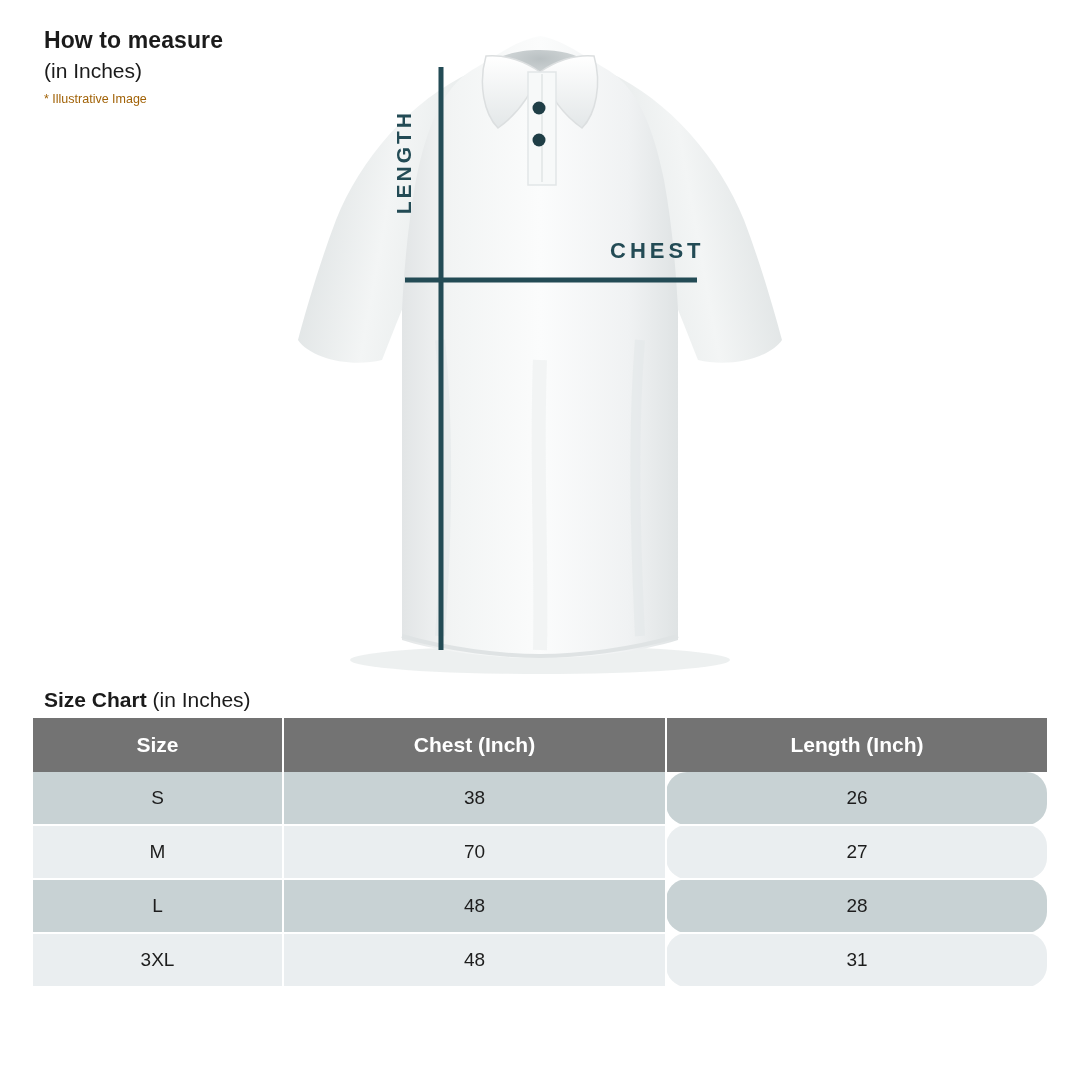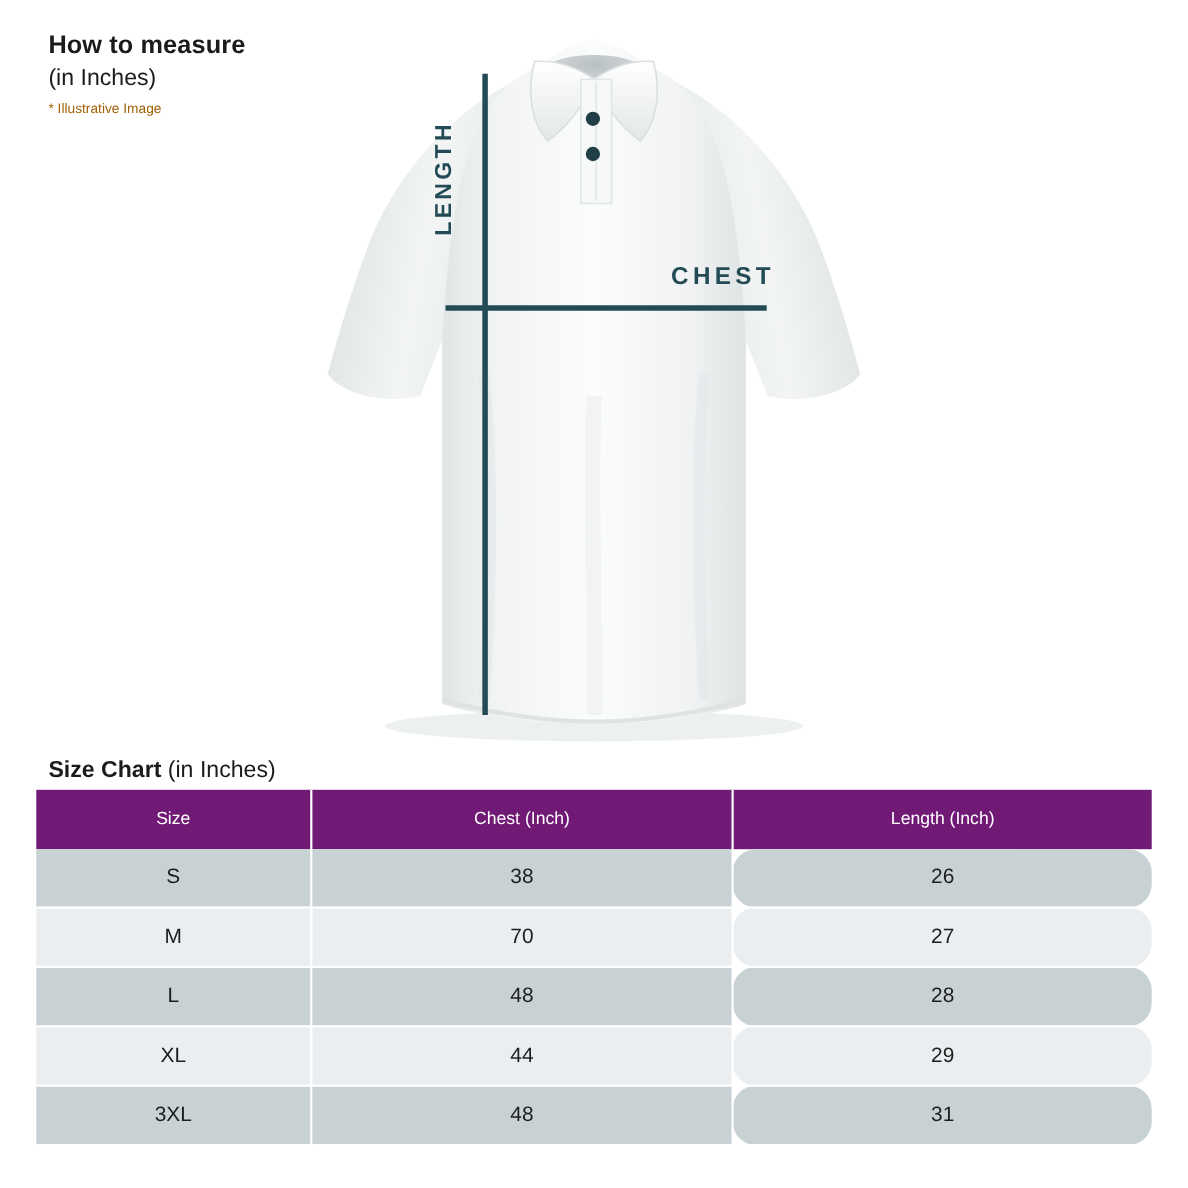--- a/index.html
+++ b/index.html
@@ -94,24 +94,24 @@
 
   table.size-chart {
     position: absolute;
     left: 33px;
     top: 718px;
     width: 1014px;
     border-collapse: collapse;
     table-layout: fixed;
   }
   table.size-chart th {
-    background: #701a75;
+    background: #737373;
     color: #ffffff;
-    font-size: 16px;
-    font-weight: normal;
+    font-size: 21px;
+    font-weight: bold;
     height: 52px;
     border-right: 2px solid #ffffff;
   }
   table.size-chart th:last-child { border-right: none; }
 
   table.size-chart td {
     font-size: 19px;
     color: #1d1d1d;
     height: 50px;
     text-align: center;
@@ -250,23 +250,18 @@
       <td>M</td>
       <td>70</td>
       <td>27</td>
     </tr>
     <tr>
       <td>L</td>
       <td>48</td>
       <td>28</td>
     </tr>
     <tr>
-      <td>XL</td>
-      <td>44</td>
-      <td>29</td>
-    </tr>
-    <tr>
       <td>3XL</td>
       <td>48</td>
       <td>31</td>
     </tr>
   </tbody>
 </table>
 
 </body></html>

